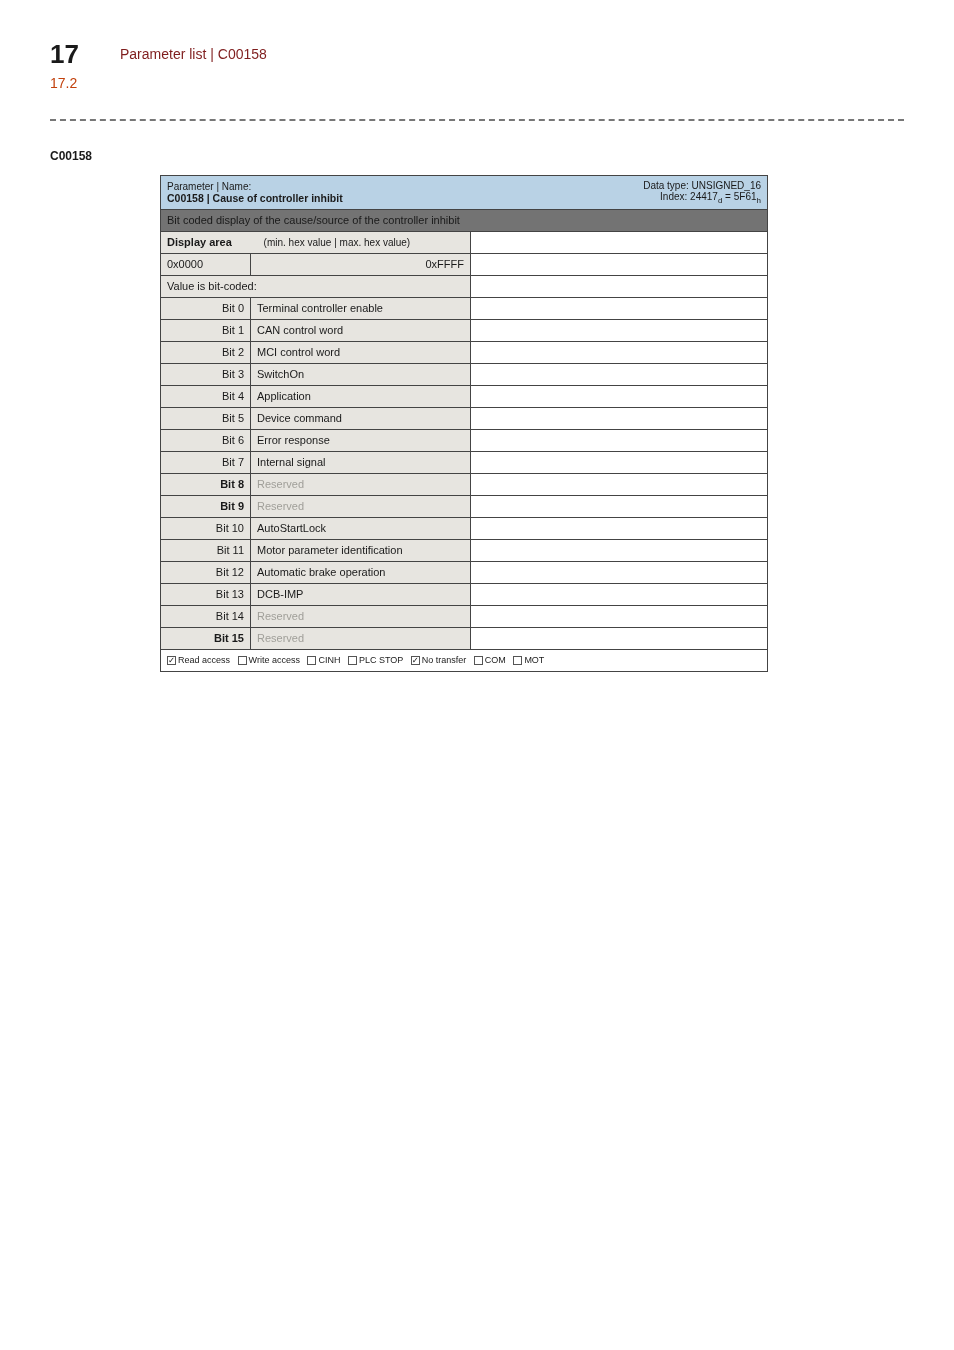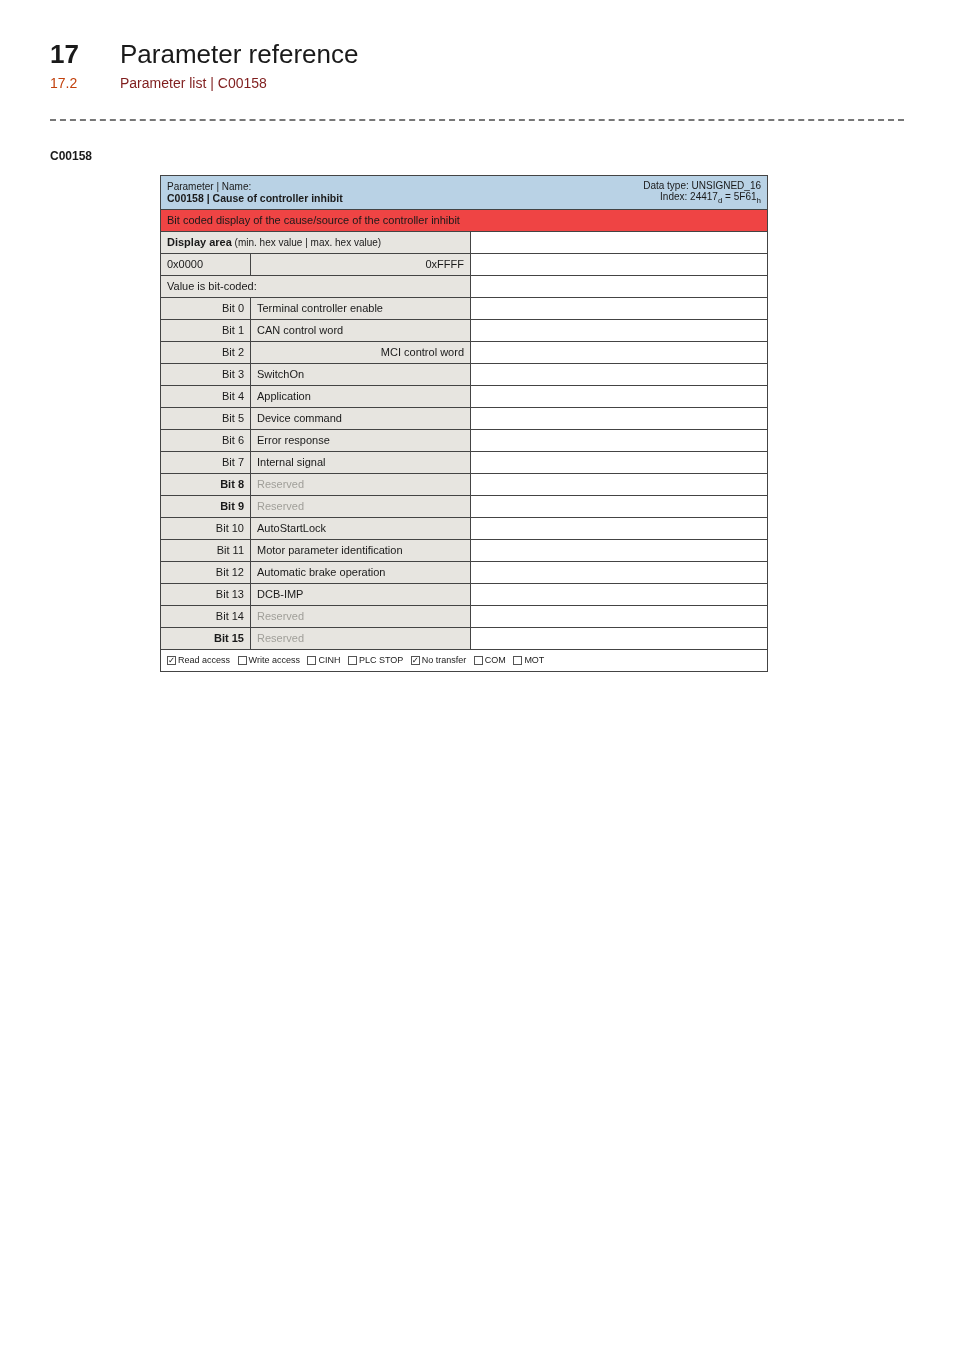--- a/index.html
+++ b/index.html
@@ -80,21 +80,21 @@
   }
   .titlebar .pname {
     font-weight: 700;
     font-size: 10.5px;
   }
   .subidx {
     font-size: 8px;
     vertical-align: sub;
   }
   .desc-row td {
-    background: #ef4444;
+    background: #737373;
   }
   .disp-row td {
     background: #e7e5e0;
     font-weight: 700;
   }
   .hex-row .hexlabel {
     background: #e7e5e0;
   }
   .hex-row .hexmax {
     background: #e7e5e0;
@@ -111,21 +111,21 @@
     width: 90px;
   }
   .bit-val {
     background: #e7e5e0;
   }
   .bit-right {
     background: #ffffff;
     border-left: 1px solid #444;
   }
   .reserved { color: #a09f99; }
-  .small { font-size: 10px; }
+  .small { font-size: 10px; padding-left: 29px; }
   .footer-row td {
     font-size: 9px;
     background: #fff;
   }
   .cb {
     display: inline-block;
     width: 9px;
     height: 9px;
     border: 1px solid #555;
     line-height: 7px;
@@ -149,21 +149,20 @@
 <body>
 
 <div class="page">
 
   <div class="hdr">
     <div class="hnumcol">
       <div class="hnum">17</div>
       <div class="hsub">17.2</div>
     </div>
     <div>
-      <div class="htitle">Parameter reference</div>
       <div class="hsubtitle">Parameter list | C00158</div>
     </div>
   </div>
 
   <hr class="dashline">
 
   <div class="param-code">C00158</div>
 
   <div class="content-indent">
     <table class="paramtbl">
@@ -206,21 +205,21 @@
             <td class="bit-val" style="width: 220px;">Terminal controller enable</td>
             <td class="bit-right"></td>
           </tr>
           <tr>
             <td class="bit-label">Bit 1</td>
             <td class="bit-val" style="width: 220px;">CAN control word</td>
             <td class="bit-right"></td>
           </tr>
           <tr>
             <td class="bit-label">Bit 2</td>
-            <td class="bit-val" style="width: 220px; text-align: right;">MCI control word</td>
+            <td class="bit-val" style="width: 220px;">MCI control word</td>
             <td class="bit-right"></td>
           </tr>
           <tr>
             <td class="bit-label">Bit 3</td>
             <td class="bit-val" style="width: 220px;">SwitchOn</td>
             <td class="bit-right"></td>
           </tr>
           <tr>
             <td class="bit-label">Bit 4</td>
             <td class="bit-val" style="width: 220px;">Application</td>

